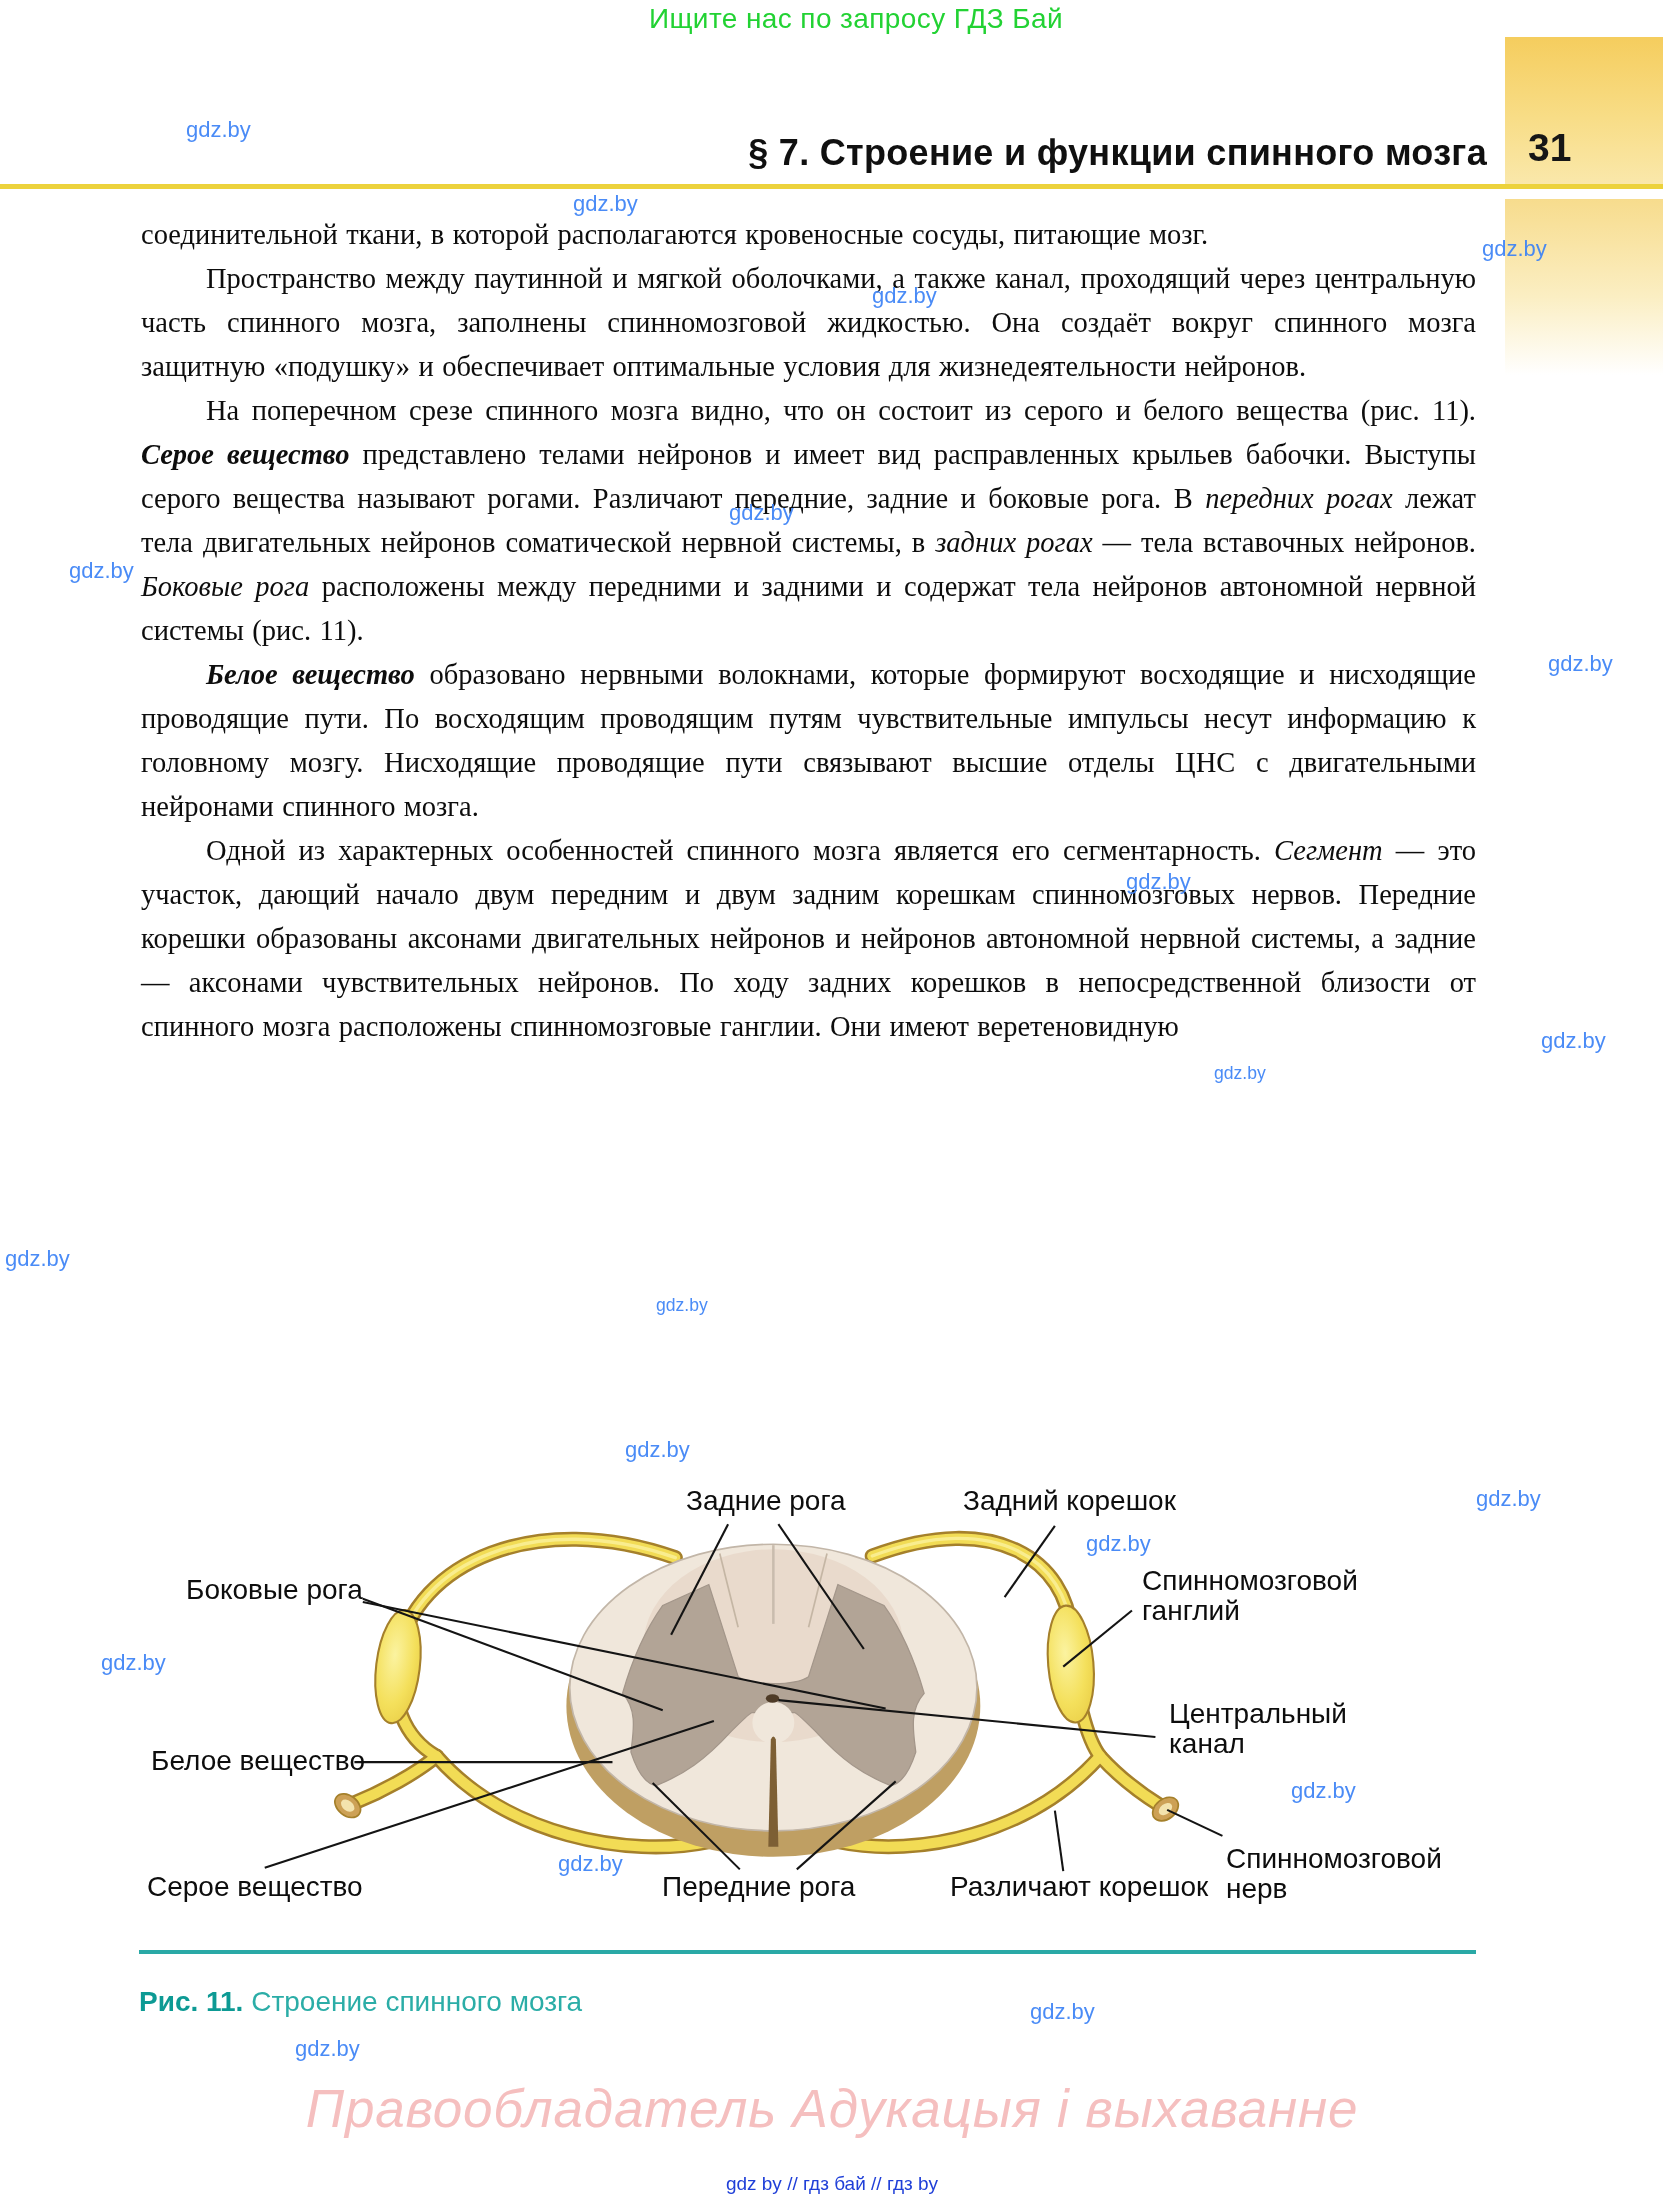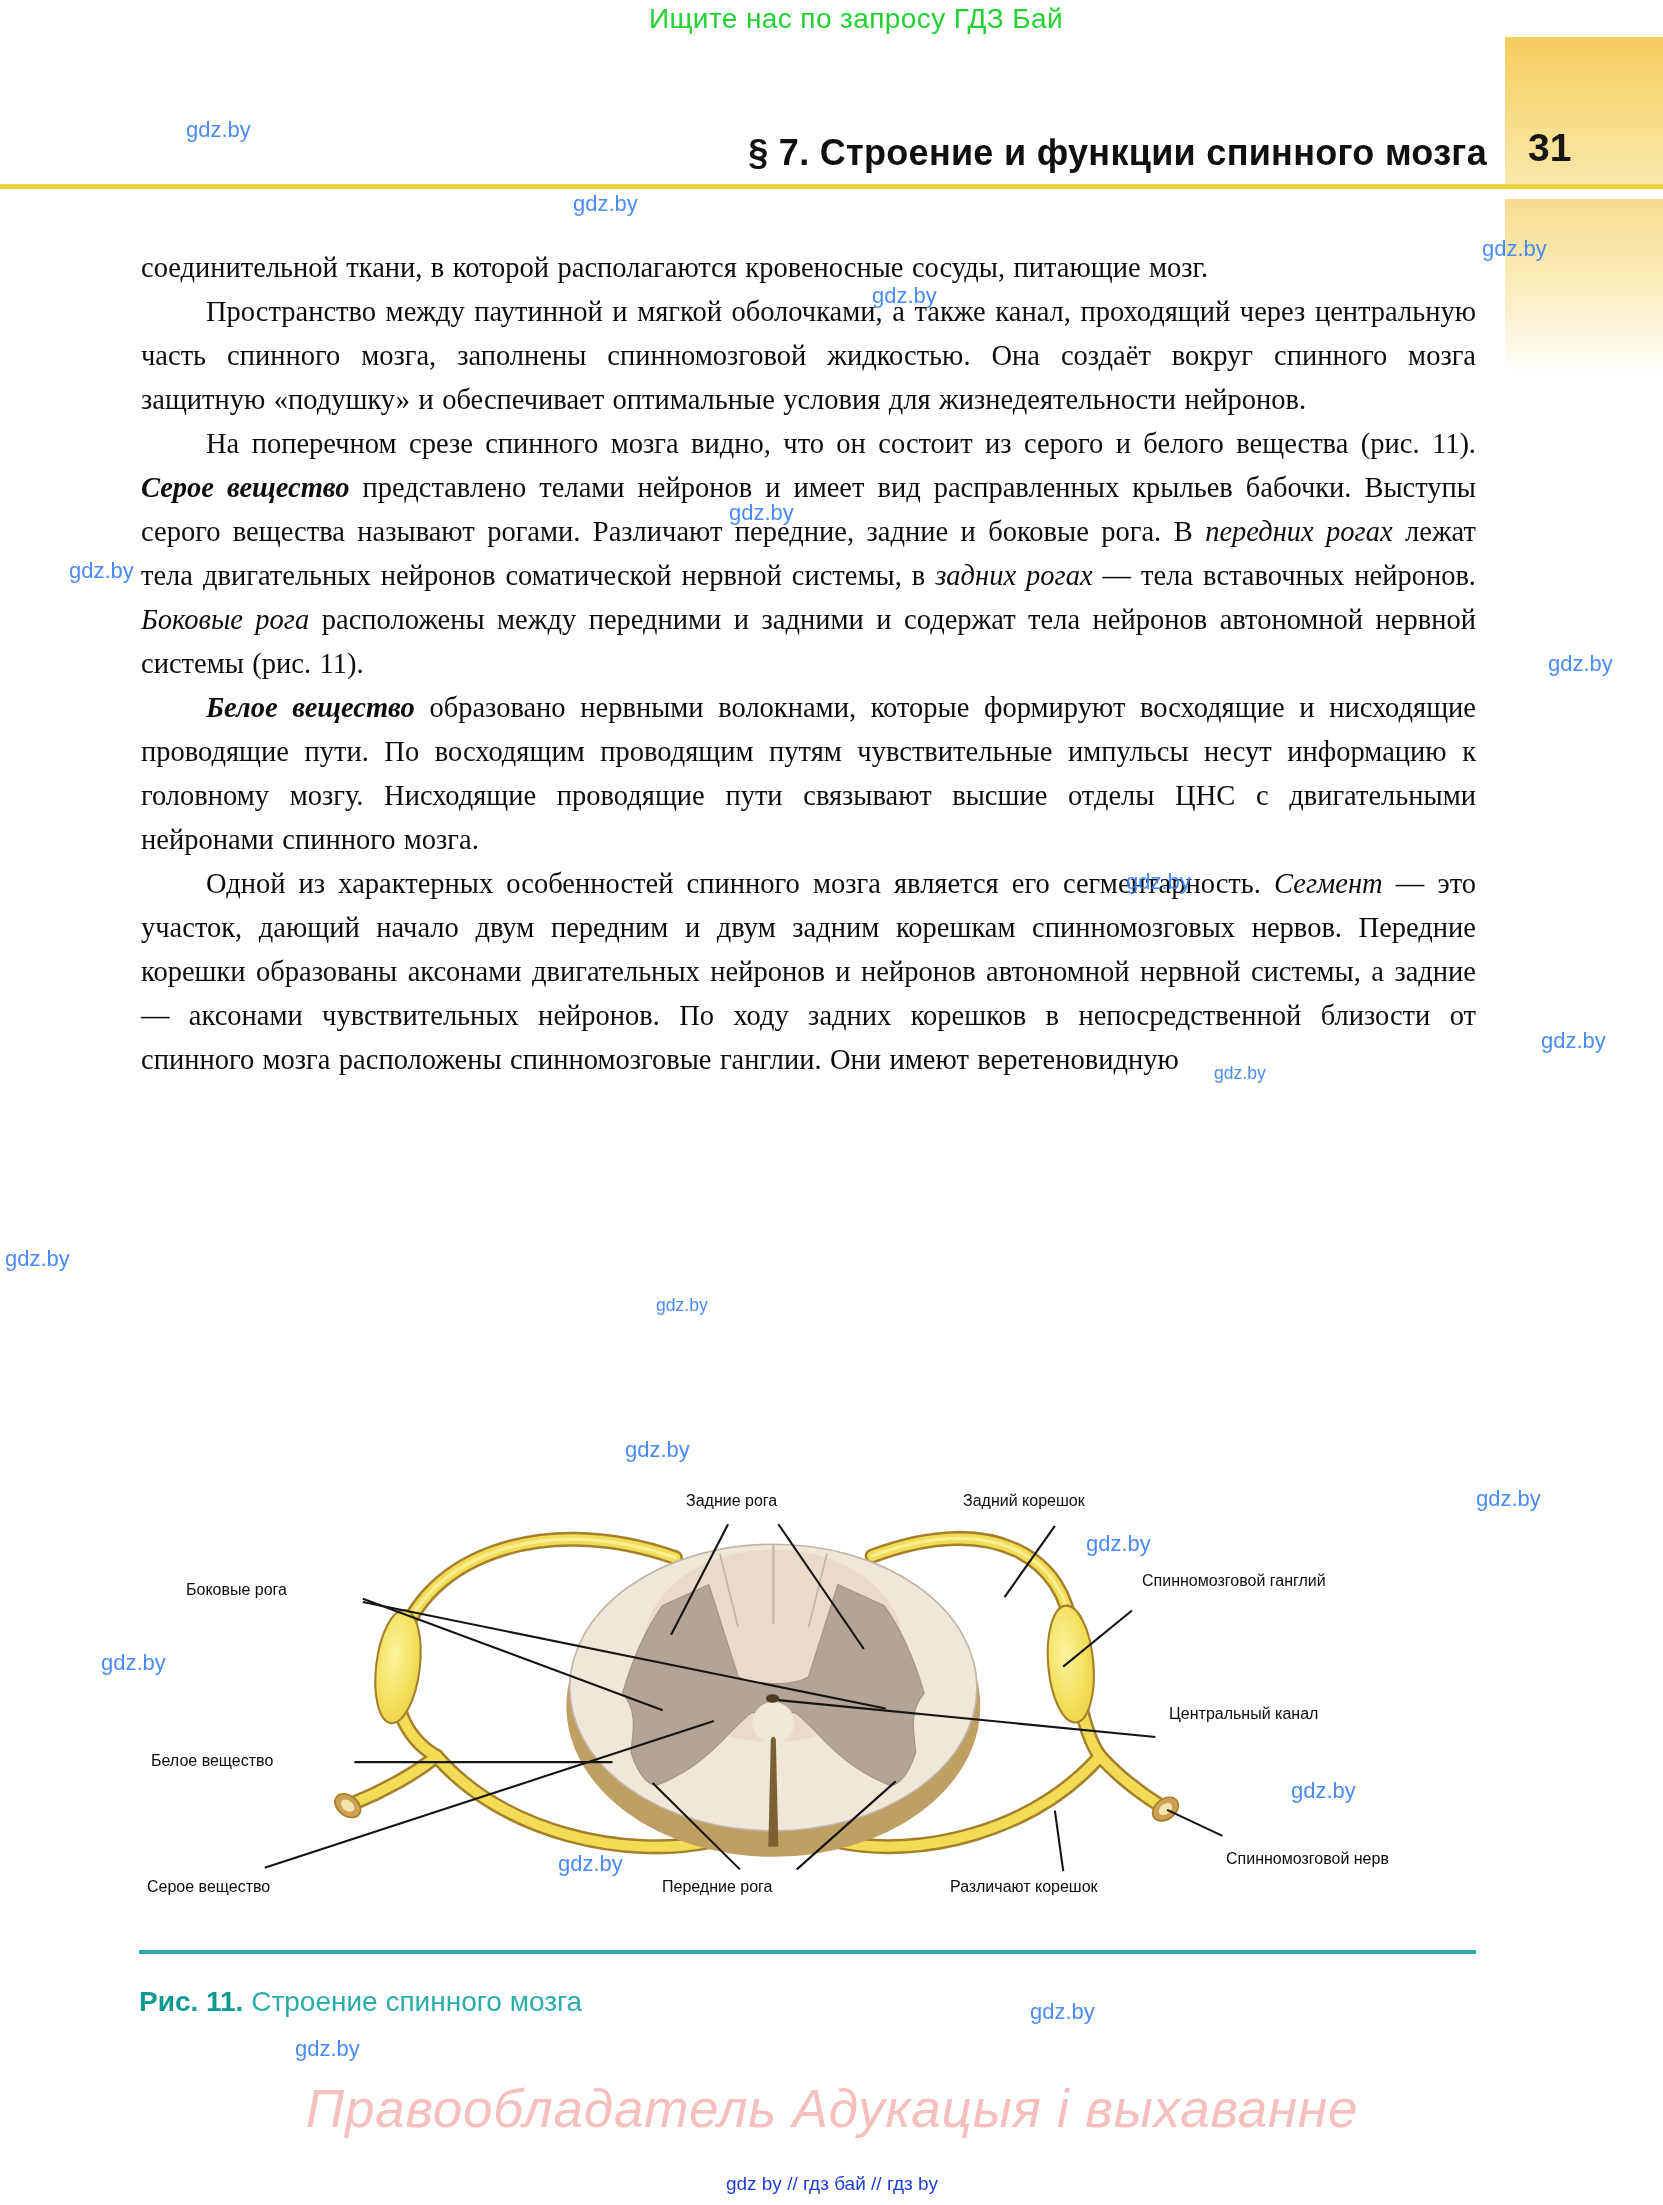--- a/index.html
+++ b/index.html
@@ -26,34 +26,34 @@
   }
   .rule-yellow{
     position:absolute;left:0;top:184px;width:1664px;height:5px;background:#ecd23c;
   }
   .side-fade-box{
     position:absolute;left:1505px;top:199px;width:158px;height:176px;
     background:linear-gradient(180deg,#f7dc8d 0%,#fbeec2 55%,#ffffff 100%);
   }
   
   .body-text{
-    position:absolute;left:141px;top:246px;width:1335px;
+    position:absolute;left:141px;top:213px;width:1335px;
     font-family:"Liberation Serif","DejaVu Serif",serif;
     font-size:28.5px;line-height:44px;color:#0d0d0d;text-align:justify;
     word-spacing:1.3px;
   }
   .body-text p{margin:0;padding:0;}
   .body-text p.indent{text-indent:65px;}
   .r-n{font-style:normal;}
   .r-i{font-style:italic;}
   .r-bi{font-style:italic;font-weight:700;}
   
   .figure-svg{position:absolute;left:0;top:1463px;width:1664px;height:553px;}
   .fig-label{
-    position:absolute;font-size:16px;color:#0d0d0d;line-height:30px;
+    position:absolute;font-size:28px;color:#0d0d0d;line-height:30px;
     font-family:"Liberation Sans",sans-serif;
   }
   .lbl-posterior-horns{left:686px;top:1486px;}
   .lbl-posterior-root{left:963px;top:1486px;}
   .lbl-spinal-ganglion{left:1142px;top:1566px;width:277px;}
   .lbl-lateral-horns{left:186px;top:1575px;}
   .lbl-white-matter{left:151px;top:1746px;}
   .lbl-central-canal{left:1169px;top:1699px;width:218px;}
   .lbl-gray-matter{left:147px;top:1872px;}
   .lbl-anterior-horns{left:662px;top:1872px;}

